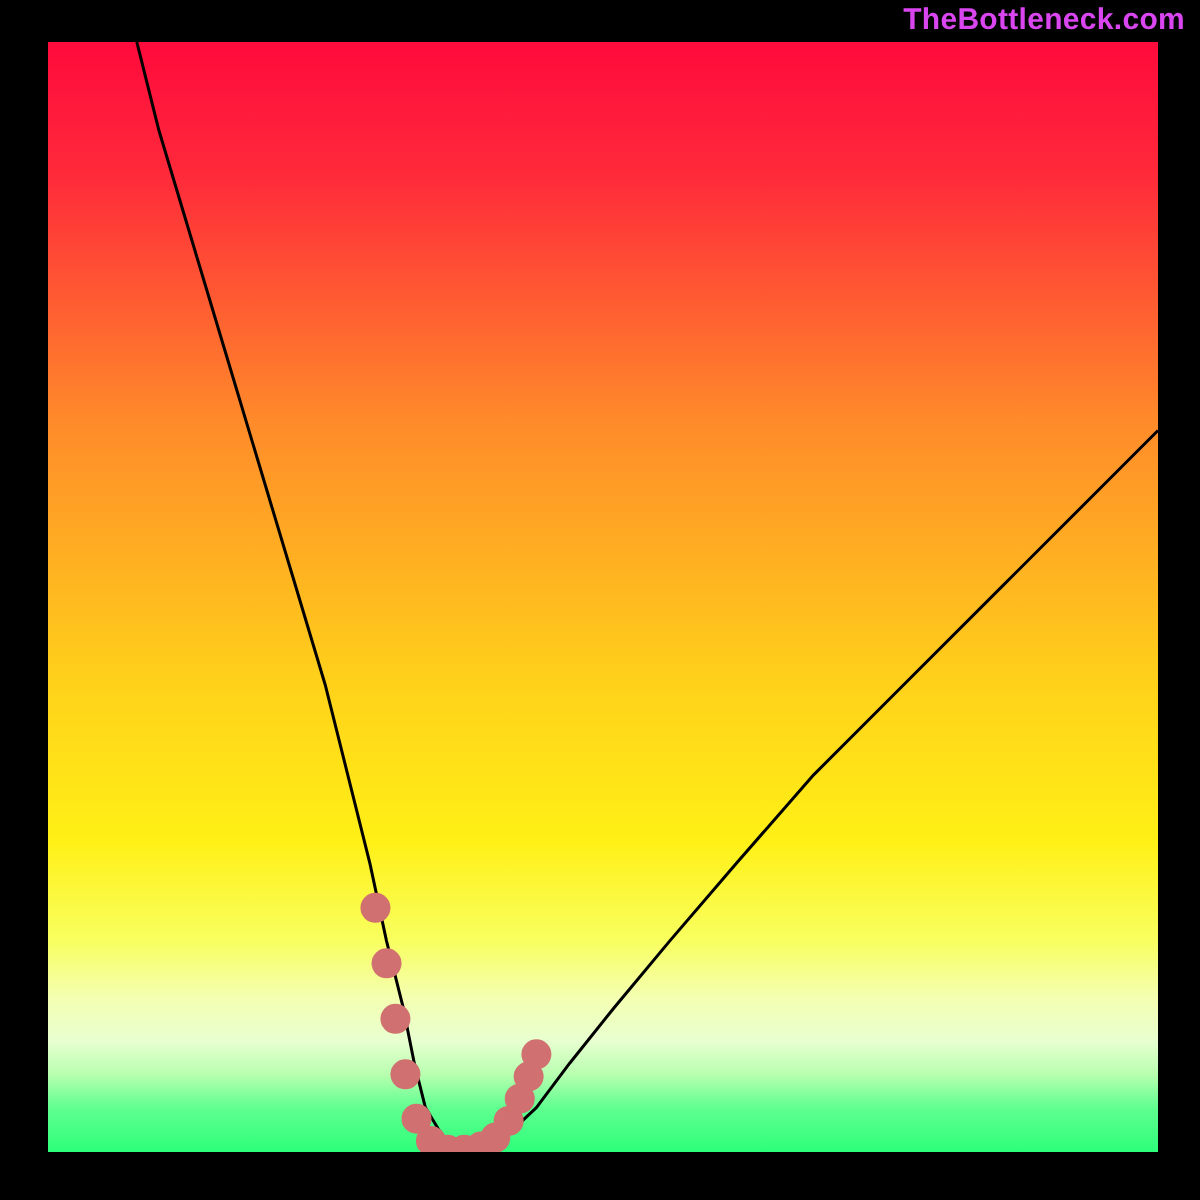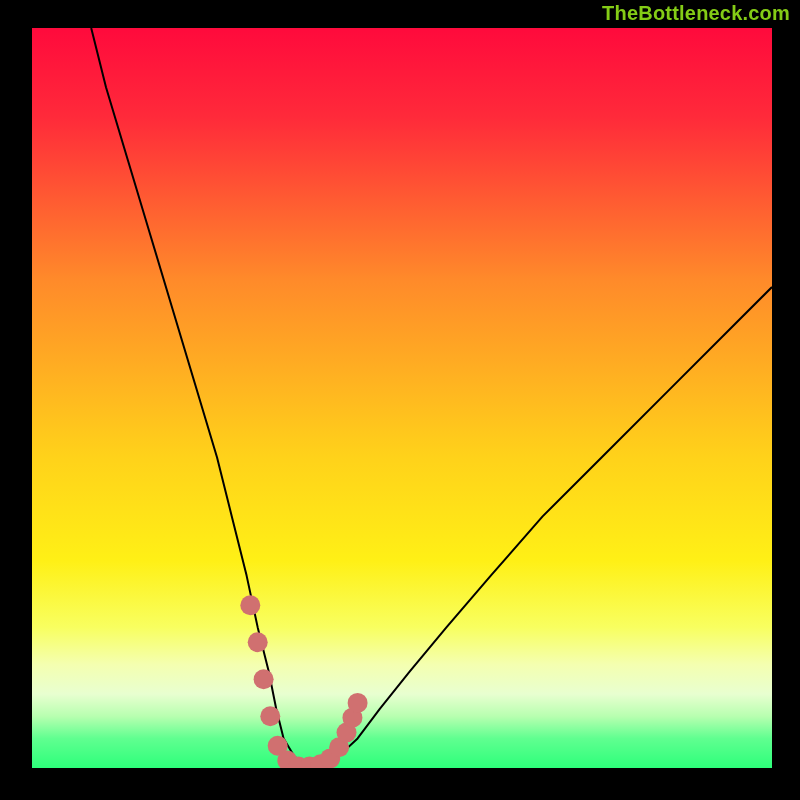--- a/index.html
+++ b/index.html
@@ -34,21 +34,21 @@
     inset: 0;
     width: 100%;
     height: 100%;
   }
   .watermark {
     position: absolute;
     top: 2px;
     right: 10px;
     font-size: 20px;
     font-weight: 600;
-    color: #84cc16;
+    color: #d946ef;
     letter-spacing: 0.2px;
   }
 </style>
 </head>
 <body>
 
 <div class="frame">
 
   <div class="watermark">TheBottleneck.com</div>
 

